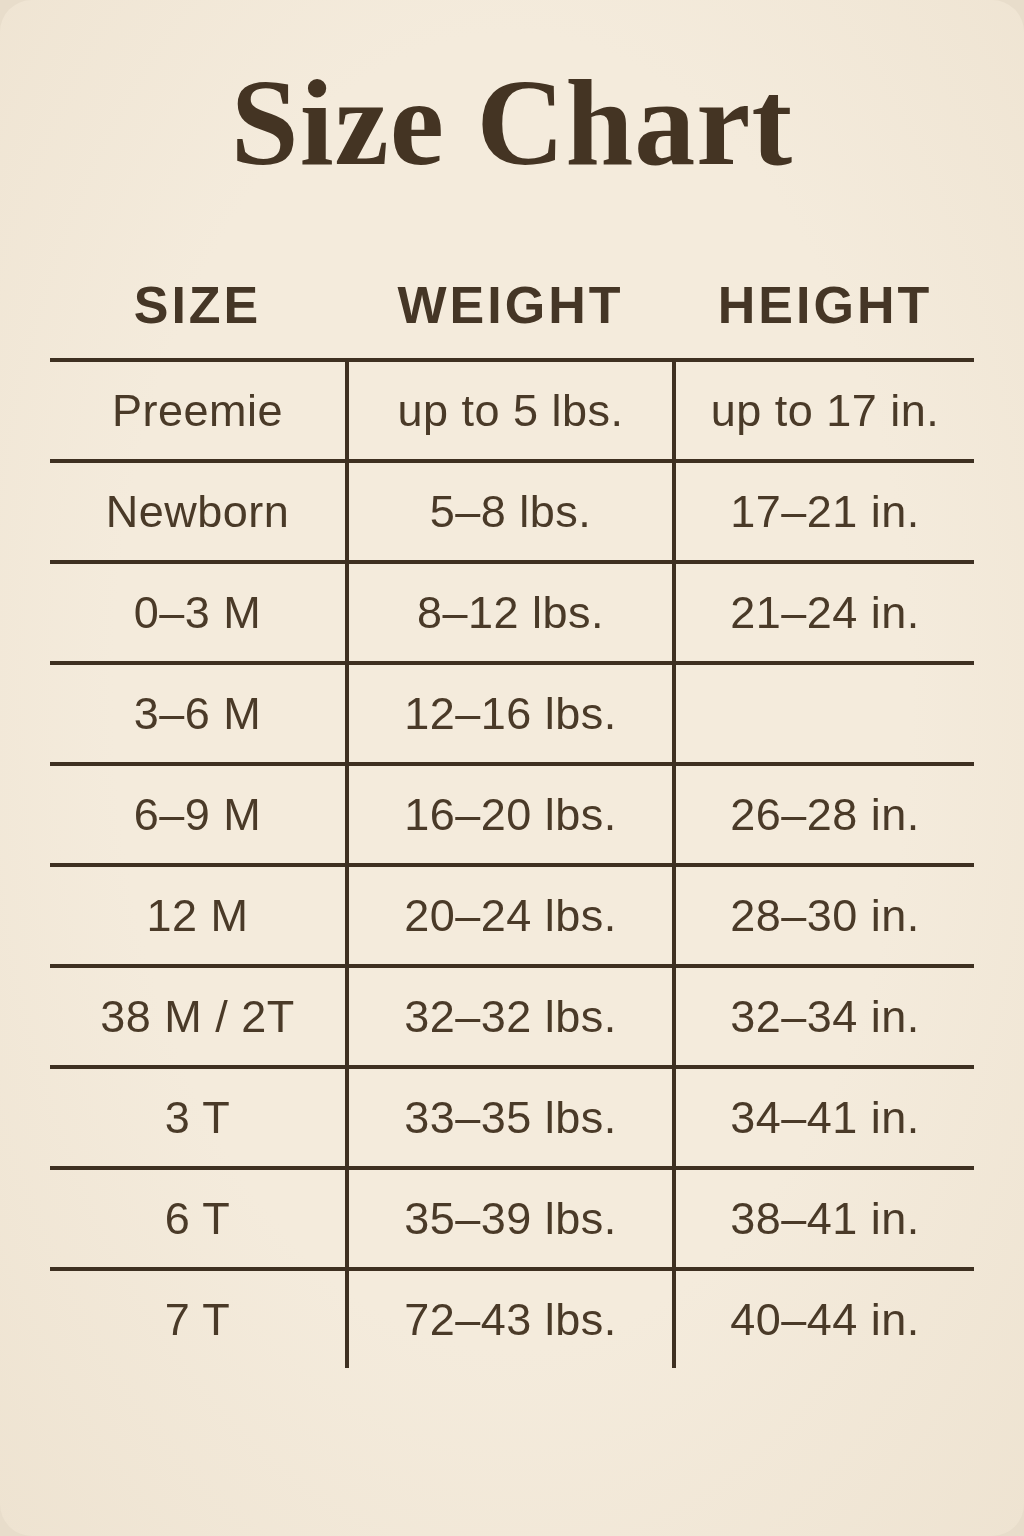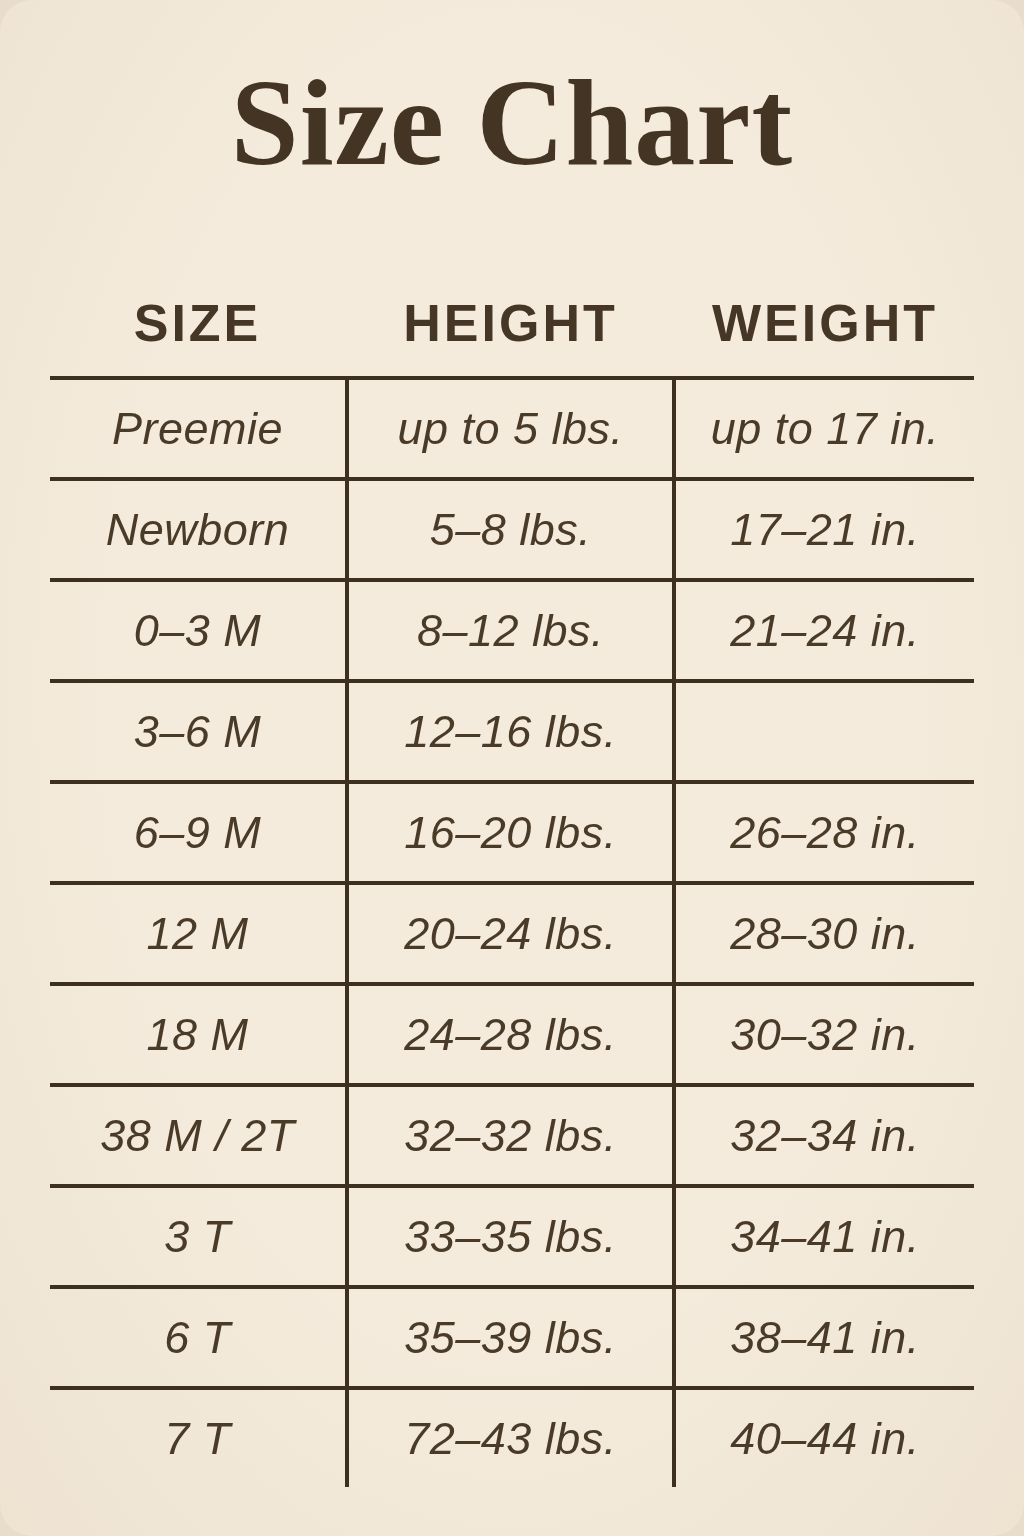--- a/index.html
+++ b/index.html
@@ -27,21 +27,21 @@
     font-weight: 700;
     font-size: 122px;
     line-height: 1.0;
     letter-spacing: 1px;
     color: #443423;
   }
 
   .size-table {
     position: absolute;
     left: 50px;
-    top: 270px;
+    top: 252px;
     width: 924px;
   }
 
   .thead {
     display: grid;
     grid-template-columns: 295px 331px 298px;
     height: 106px;
     align-items: center;
     text-align: center;
     font-weight: 700;
@@ -52,21 +52,20 @@
 
   .tbody {
     width: 100%;
   }
 
   .trow {
     display: grid;
     grid-template-columns: 295px 331px 298px;
     height: 101px;
     border-top: 4px solid #3e3021;
-    font-style: italic;
   }
 
   .tcell {
     height: 100%;
     display: flex;
     align-items: center;
     justify-content: center;
     font-size: 45px;
     letter-spacing: 0.5px;
     color: #4a3a28;
@@ -82,22 +81,22 @@
 <body>
 
 <div class="page">
 
   <h1 class="title">Size Chart</h1>
 
   <div class="size-table">
 
     <div class="thead">
       <div class="th">SIZE</div>
+      <div class="th">WEIGHT</div>
       <div class="th">HEIGHT</div>
-      <div class="th">WEIGHT</div>
     </div>
 
     <div class="tbody">
 
       <div class="trow">
         <div class="tcell">Preemie</div>
         <div class="tcell mid">up to 5 lbs.</div>
         <div class="tcell">up to 17 in.</div>
       </div>
 
@@ -123,25 +122,20 @@
         <div class="tcell mid">16–20 lbs.</div>
         <div class="tcell">26–28 in.</div>
       </div>
 
       <div class="trow">
         <div class="tcell">12 M</div>
         <div class="tcell mid">20–24 lbs.</div>
         <div class="tcell">28–30 in.</div>
       </div>
 
-      <div class="trow">
-        <div class="tcell">18 M</div>
-        <div class="tcell mid">24–28 lbs.</div>
-        <div class="tcell">30–32 in.</div>
-      </div>
 
       <div class="trow">
         <div class="tcell">38 M / 2T</div>
         <div class="tcell mid">32–32 lbs.</div>
         <div class="tcell">32–34 in.</div>
       </div>
 
       <div class="trow">
         <div class="tcell">3 T</div>
         <div class="tcell mid">33–35 lbs.</div>

